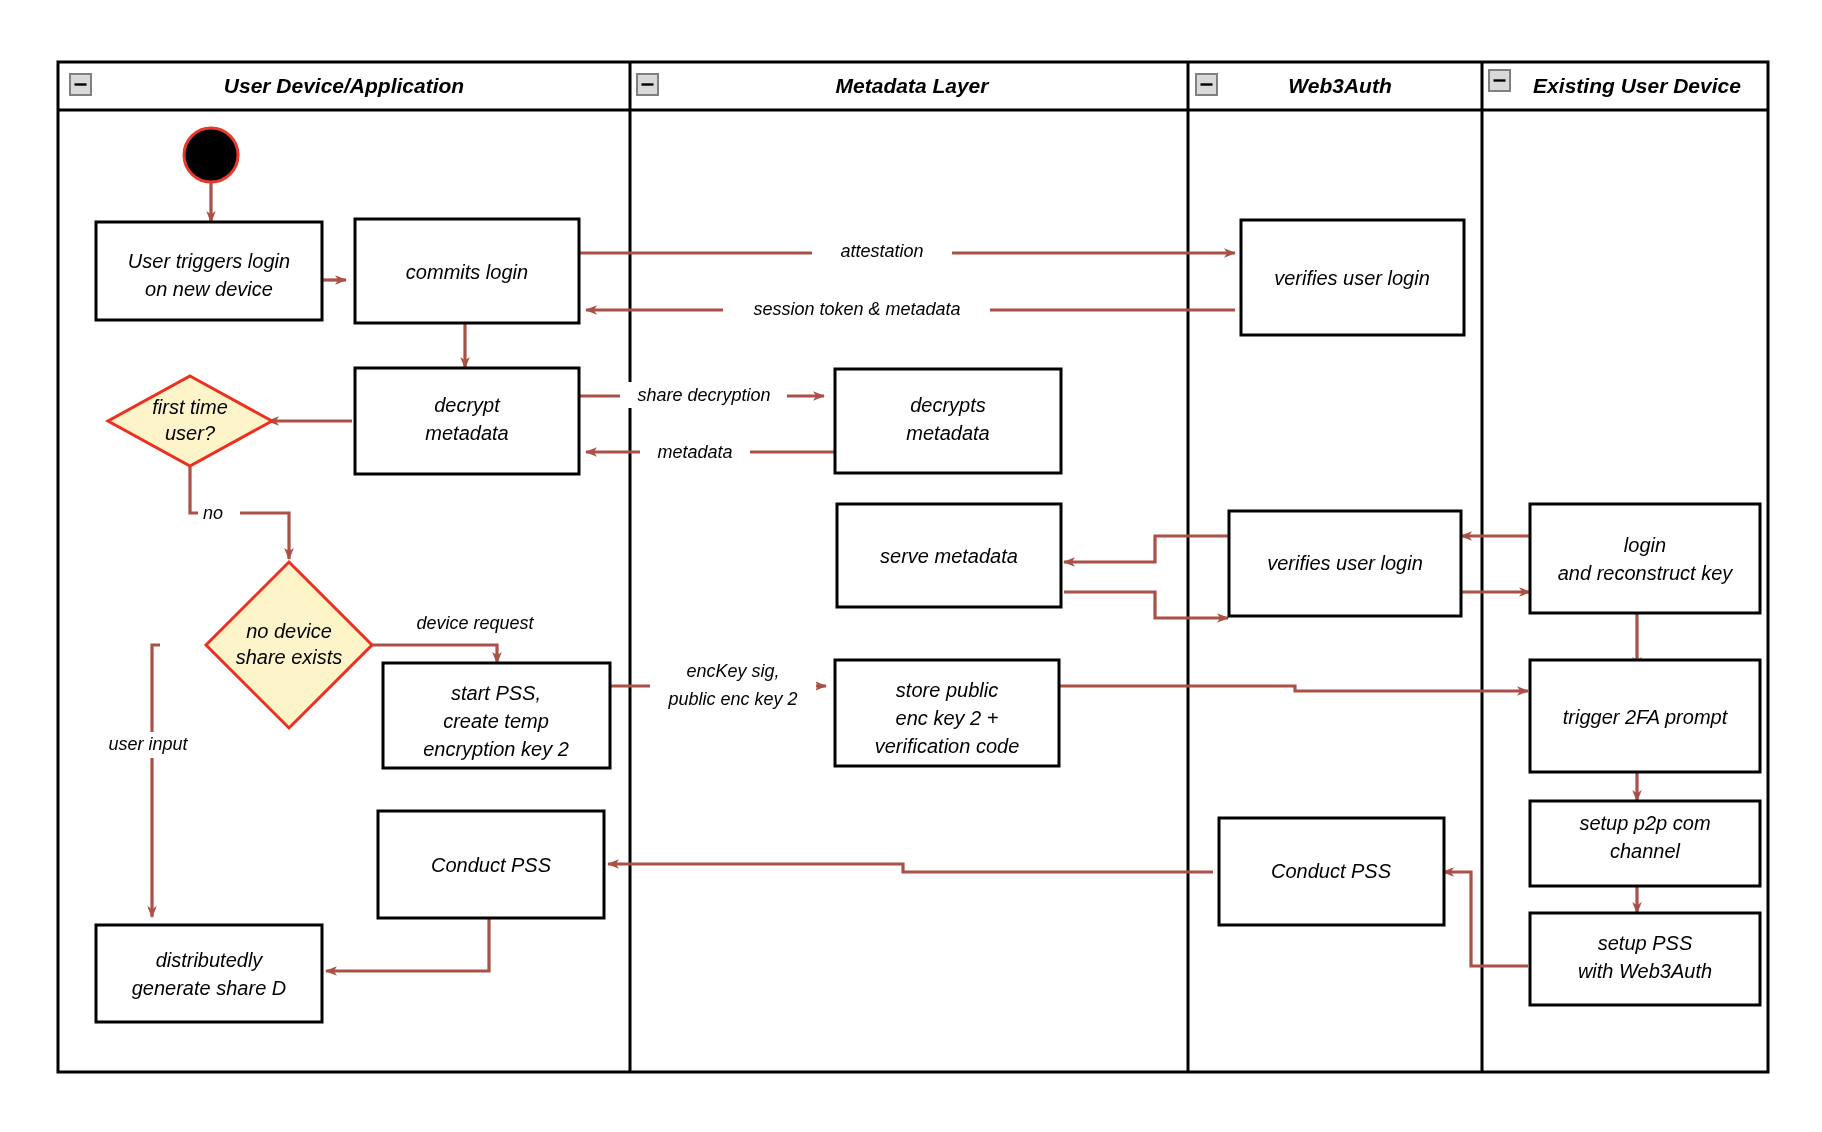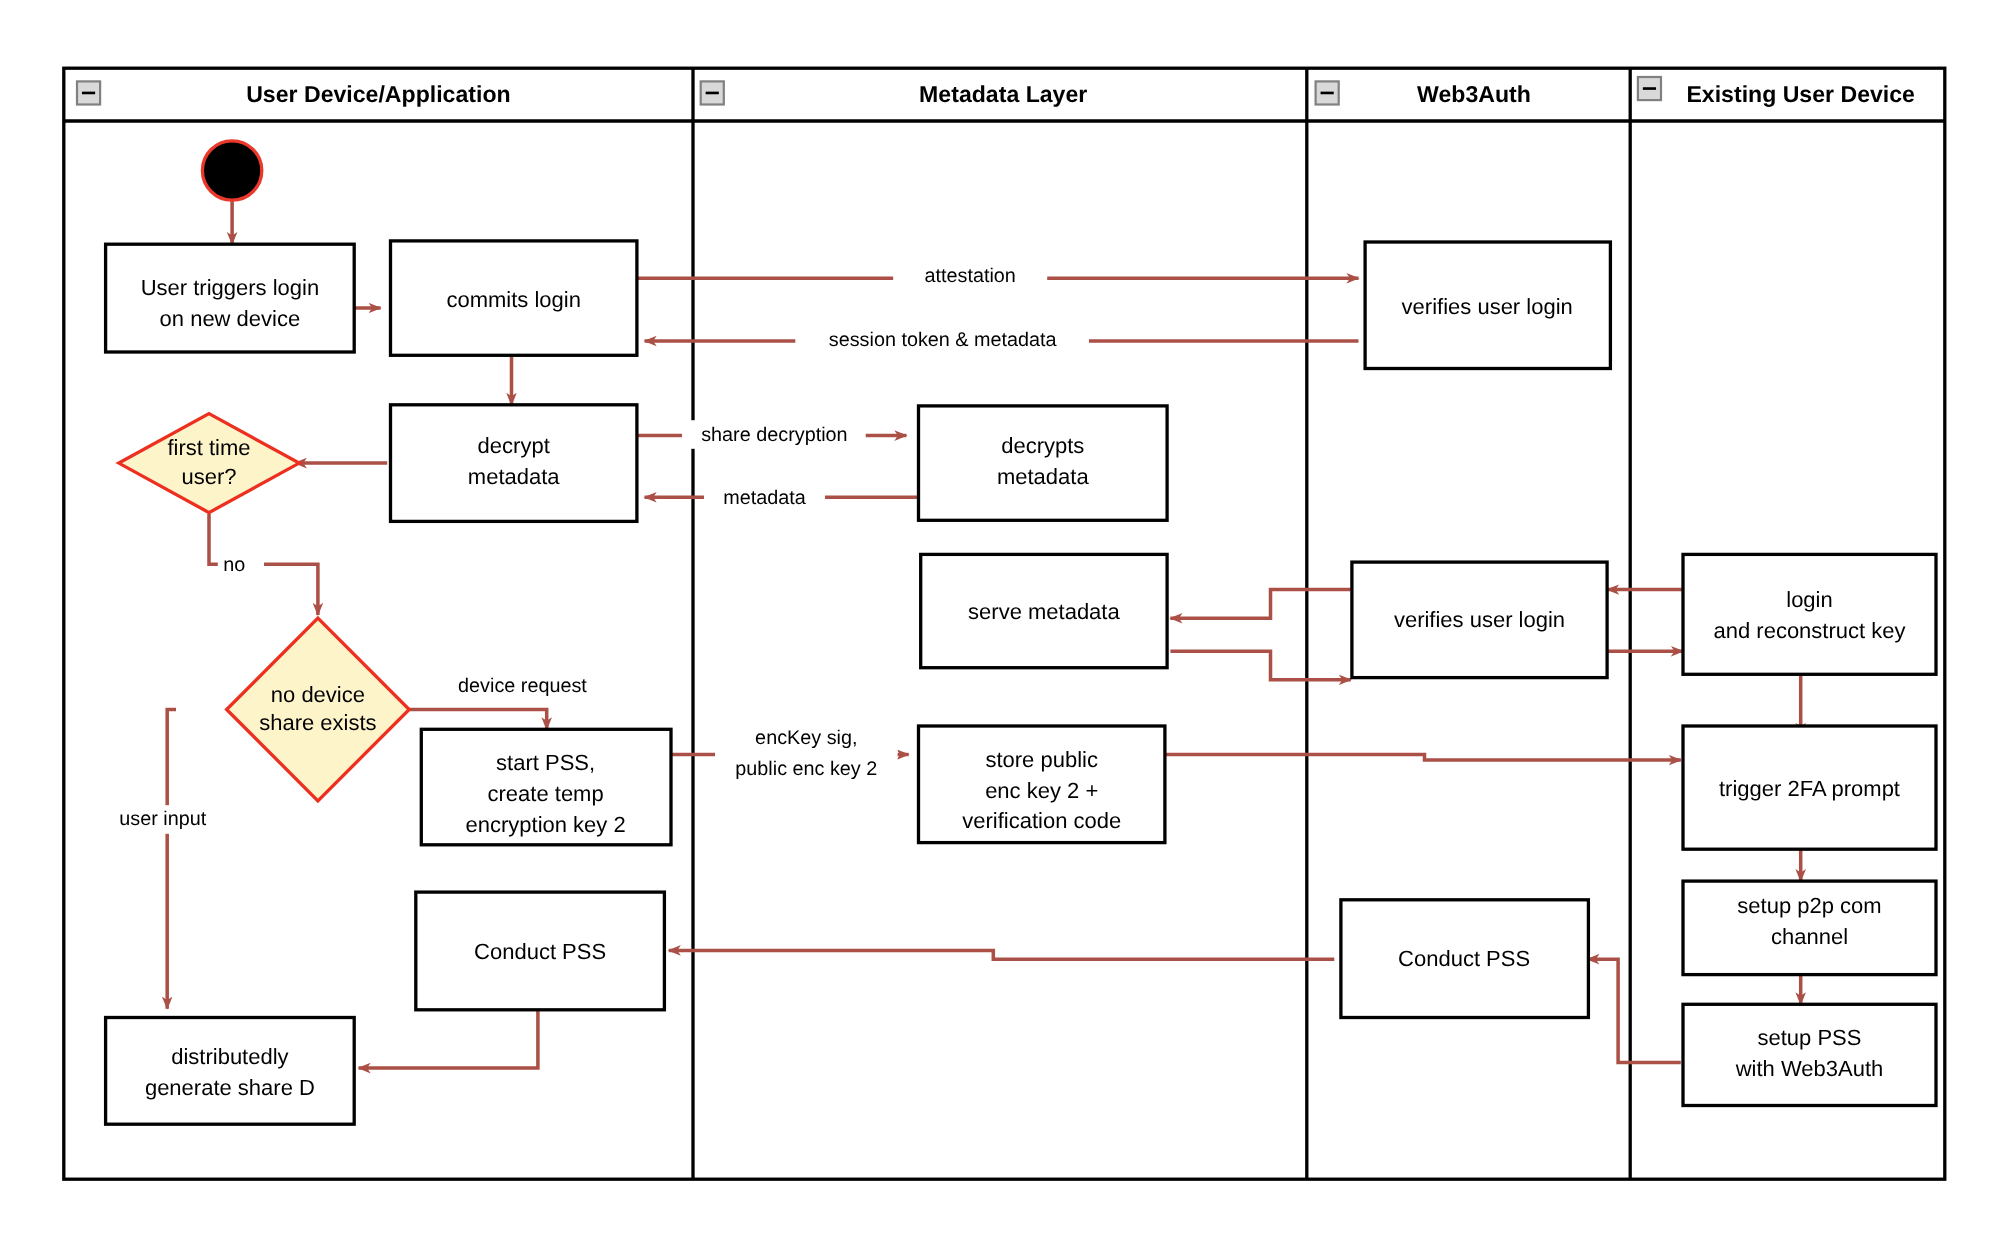--- a/index.html
+++ b/index.html
@@ -1,17 +1,17 @@
 <!DOCTYPE html>
 <html><head>
 <meta charset="utf-8">
 <style>
   html,body{margin:0;padding:0;background:#ffffff;}
   body{font-family:"Liberation Sans",sans-serif;}
-  #canvas{position:relative;width:1822px;height:1132px;background:#ffffff;overflow:hidden;}
+  #canvas{position:relative;width:1822px;height:1132px;background:#ffffff;overflow:hidden;font-style:italic;}
   svg{position:absolute;left:0;top:0;width:1822px;height:1132px;}
   .lane-title{
     font-weight:bold;font-size:21px;fill:#000000;
     text-anchor:middle;dominant-baseline:middle;
   }
   .node-label{font-size:20px;fill:#000000;text-anchor:middle;}
   .edge-label{font-size:18px;fill:#000000;text-anchor:middle;}
   .dec-label{font-size:20px;fill:#000000;text-anchor:middle;}
   .box{fill:#ffffff;stroke:#000000;stroke-width:3;}
   .diamond{fill:#fdf4ca;stroke:#ed2f20;stroke-width:3;}

